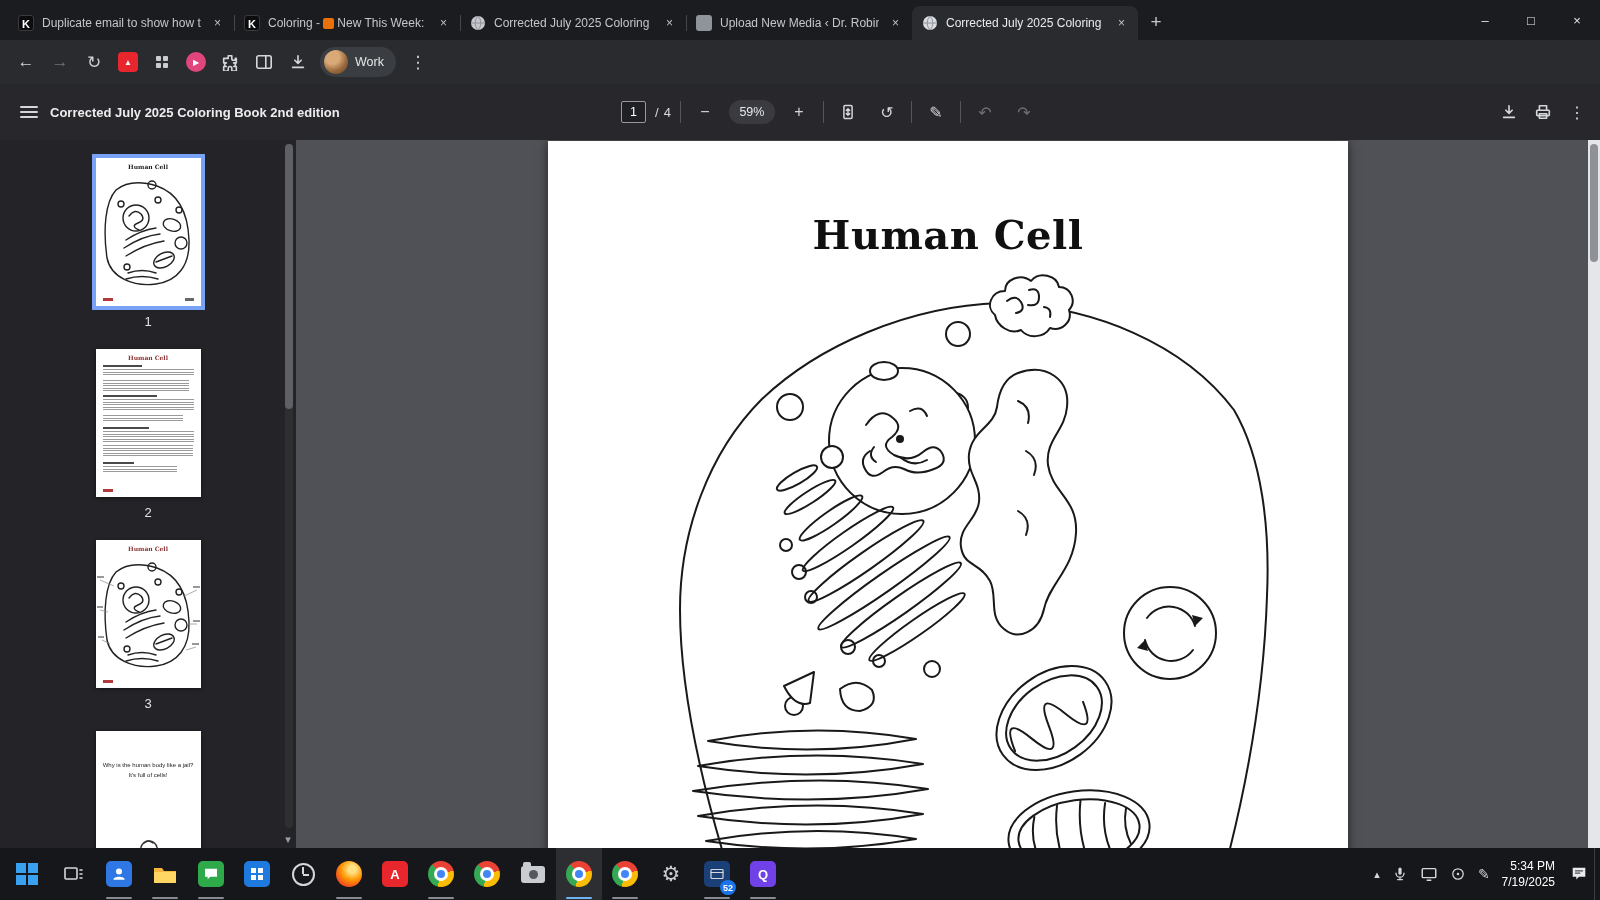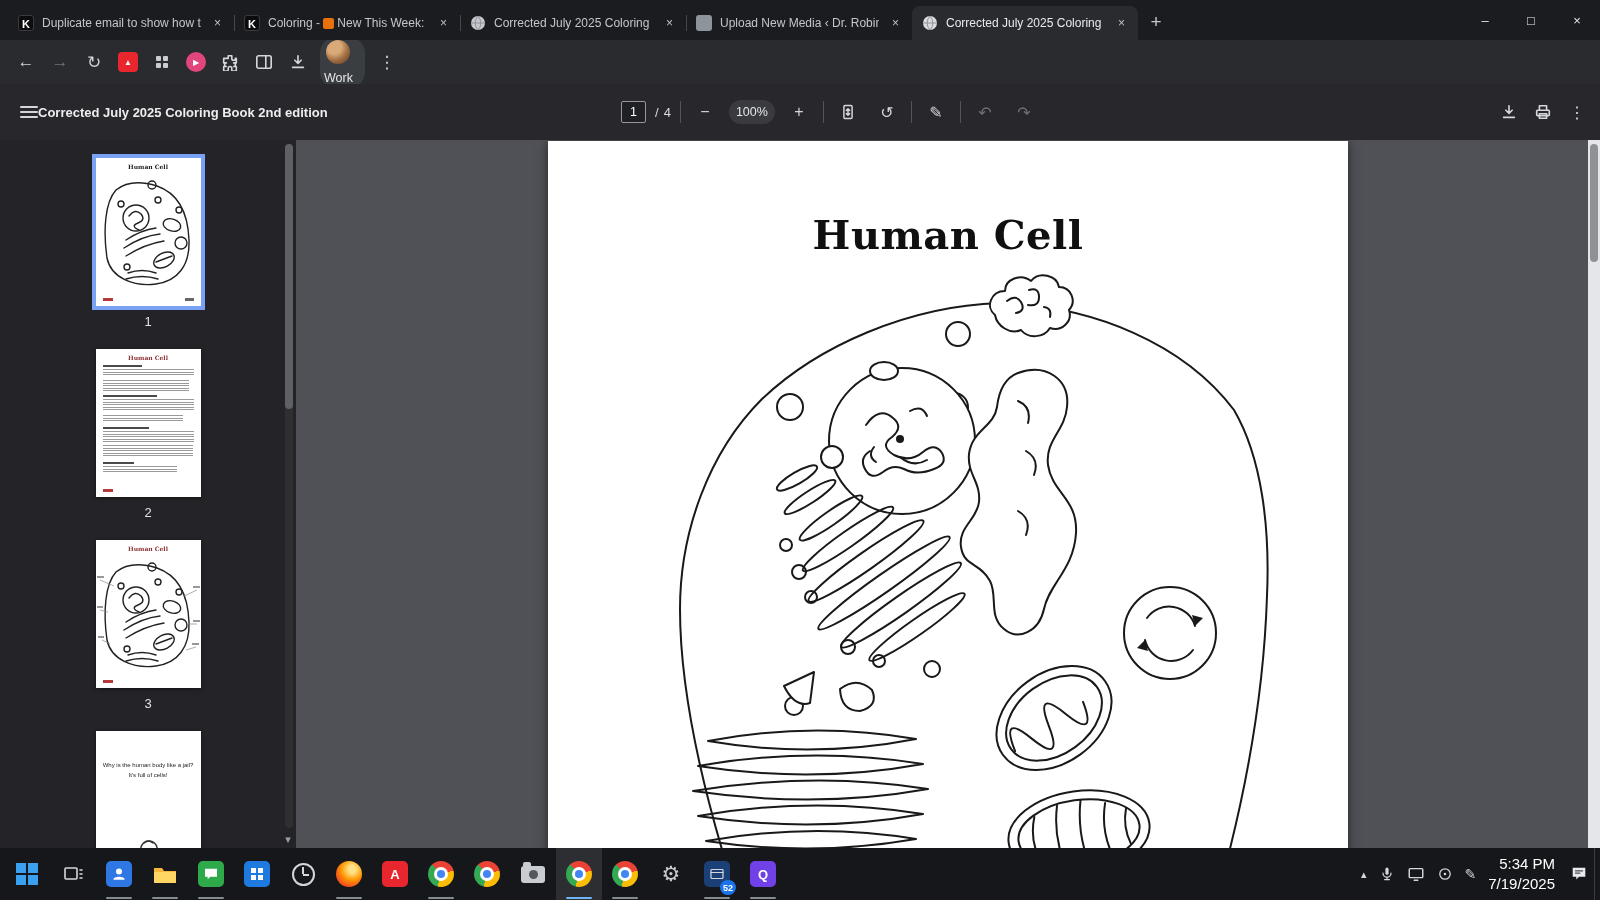--- a/index.html
+++ b/index.html
@@ -29,27 +29,27 @@
   .toolbar { height:44px; background:#2a2b2f; display:flex; align-items:center; padding:0 10px; gap:2px; }
   .tbtn { width:32px; height:32px; border-radius:50%; display:flex; align-items:center; justify-content:center;
           color:#cfd2d6; font-size:17px; background:none; border:none; flex:none; }
   .tbtn.dim { color:#6f7176; }
   .omnibox { flex:1; height:32px; margin:0 8px; background:#3c3e43; border-radius:16px; display:flex; align-items:center; padding:0 12px; gap:10px; min-width:0; }
   .url { flex:1; color:#e6e7ea; font-size:13.5px; white-space:nowrap; overflow:hidden; }
   .star { font-size:16px; color:#c9cbcf; }
   .ext-tile { width:20px; height:20px; border-radius:4px; display:flex; align-items:center; justify-content:center; }
   .tile-red { background:#e8262d; color:#fff; font-size:8px; }
   .tile-pink { background:#e0457b; border-radius:50%; color:#fff; font-size:8px; }
-  .profile-chip { display:flex; align-items:center; gap:7px; background:#3a3d41; border-radius:16px; padding:3px 12px 3px 4px; margin:0 4px;flex-direction:column; }
+  .profile-chip { display:flex; align-items:center; gap:7px; background:#3a3d41; border-radius:16px; padding:3px 12px 3px 4px; margin:0 4px; }
   .avatar { width:24px; height:24px; border-radius:50%; background:radial-gradient(circle at 35% 30%, #d9a977 0 30%, #9c6b3f 60%, #5d3c22 100%); }
   .profile-label { color:#e6e6e8; font-size:12.5px; }
 
   
   .pdfbar { height:56px; background:#28282c; position:relative; display:flex; align-items:center; color:#e6e7e9; }
-  .pdf-left { position:absolute; left:0; display:flex; align-items:center; gap:0; padding-left:20px; }
+  .pdf-left { position:absolute; left:0; display:flex; align-items:center; gap:12px; padding-left:20px; }
   .hamburger { display:flex; flex-direction:column; gap:3px; width:18px; }
   .hamburger i { display:block; height:2px; background:#d4d6d9; border-radius:1px; }
   .pdftitle { font-size:13px; font-weight:700; color:#ededee; }
   .pdf-center { margin:0 auto; display:flex; align-items:center; gap:9px; padding-left:60px; }
   .pagebox { min-width:25px; height:22px; border:1px solid #97989c; border-radius:2px; background:#1f2024;
              display:flex; align-items:center; justify-content:center; font-size:12.5px; color:#fff; padding:0 4px; }
   .pagecount { font-size:13px; color:#dadbde; display:flex; gap:5px; }
   .vdiv { width:1px; height:22px; background:#54555a; }
   .zoombox { min-width:46px; height:24px; border-radius:12px; background:#3a3b40; display:flex; align-items:center; justify-content:center; font-size:12.5px; padding:0 6px; }
   .pbtn { width:30px; height:30px; border-radius:50%; display:flex; align-items:center; justify-content:center;
@@ -105,21 +105,21 @@
   .clkapp::after  { content:""; position:absolute; left:50%; top:50%; width:6px; height:2px; background:#d3d6da; }
   .cam { width:24px; height:17px; background:#c9ccd1; border-radius:3px; position:relative; }
   .cam::before { content:""; position:absolute; left:8px; top:4px; width:9px; height:9px; border-radius:50%; background:#55585e; }
   .cam::after { content:""; position:absolute; left:2px; top:-4px; width:8px; height:4px; background:#c9ccd1; border-radius:2px 2px 0 0; }
   .gearglyph { font-size:21px; color:#c9ccd1; }
   .badge59 { position:absolute; right:4px; bottom:5px; min-width:16px; height:15px; border-radius:8px; background:#1a73e8;
              color:#fff; font-size:9px; font-weight:bold; display:flex; align-items:center; justify-content:center; padding:0 3px; }
   .tray { margin-left:auto; display:flex; align-items:center; }
   .trayb { height:52px; display:flex; align-items:center; justify-content:center; padding:0 6px; background:none; border:none; color:#d5d7da; }
   .chev { font-size:11px; color:#d5d7da; }
-  .clock { text-align:right; color:#fff; font-size:15px; line-height:1.35; margin:0 9px 0 6px; }
+  .clock { text-align:right; color:#fff; font-size:12px; line-height:1.35; margin:0 9px 0 6px; }
   .show-desktop { width:6px; height:52px; border-left:1px solid #3c3d42; }
   .traysvg { stroke:#d5d7da; fill:none; stroke-width:1.6; stroke-linecap:round; }
 </style>
 </head>
 <body>
 
 <svg width="0" height="0" style="position:absolute">
   <defs>
     <g id="minicell" fill="none" stroke="#222" stroke-width="1.4" stroke-linecap="round" stroke-linejoin="round">
       <path d="M20 20 C9 32 7 60 11 88 C15 108 38 117 60 114 C82 111 94 95 93 70 C92 44 84 24 61 16 C45 11 30 12 20 20 Z"></path>
@@ -237,21 +237,21 @@
       <span class="pdftitle">Corrected July 2025 Coloring Book 2nd edition</span>
     </div>
     <div class="pdf-center">
       <span class="pagebox">1</span>
       <span class="pagecount">
           <span>/</span>
           <span>4</span>
         </span>
       <span class="vdiv"></span>
       <button class="pbtn">−</button>
-      <span class="zoombox">100%</span>
+      <span class="zoombox">59%</span>
       <button class="pbtn">+</button>
       <span class="vdiv"></span>
       <button class="pbtn">
         <svg width="18" height="18" viewBox="0 0 22 22" class="icon-svg">
             <rect x="6" y="3" width="10" height="16" rx="1.5"></rect>
             <path d="M11 7 v8 M9 9 l2 -2 l2 2 M9 13 l2 2 l2 -2"></path>
           </svg>
       </button>
       <button class="pbtn">↺</button>
       <span class="vdiv"></span>

